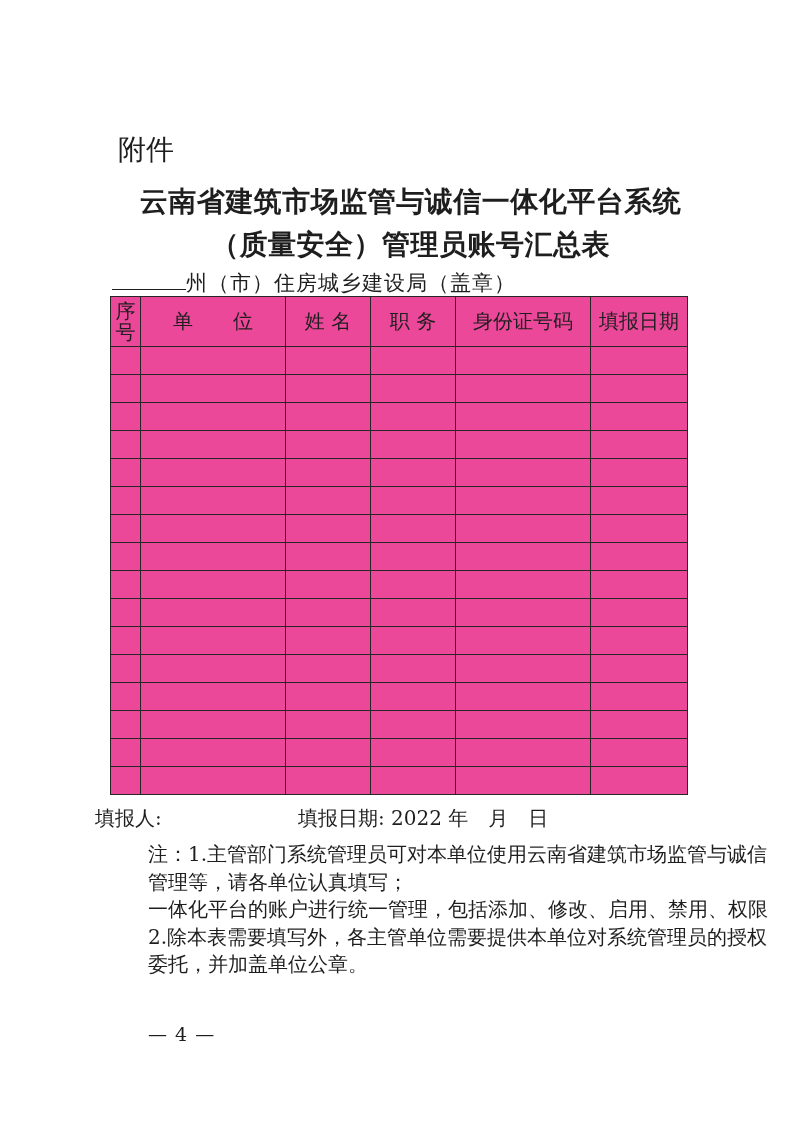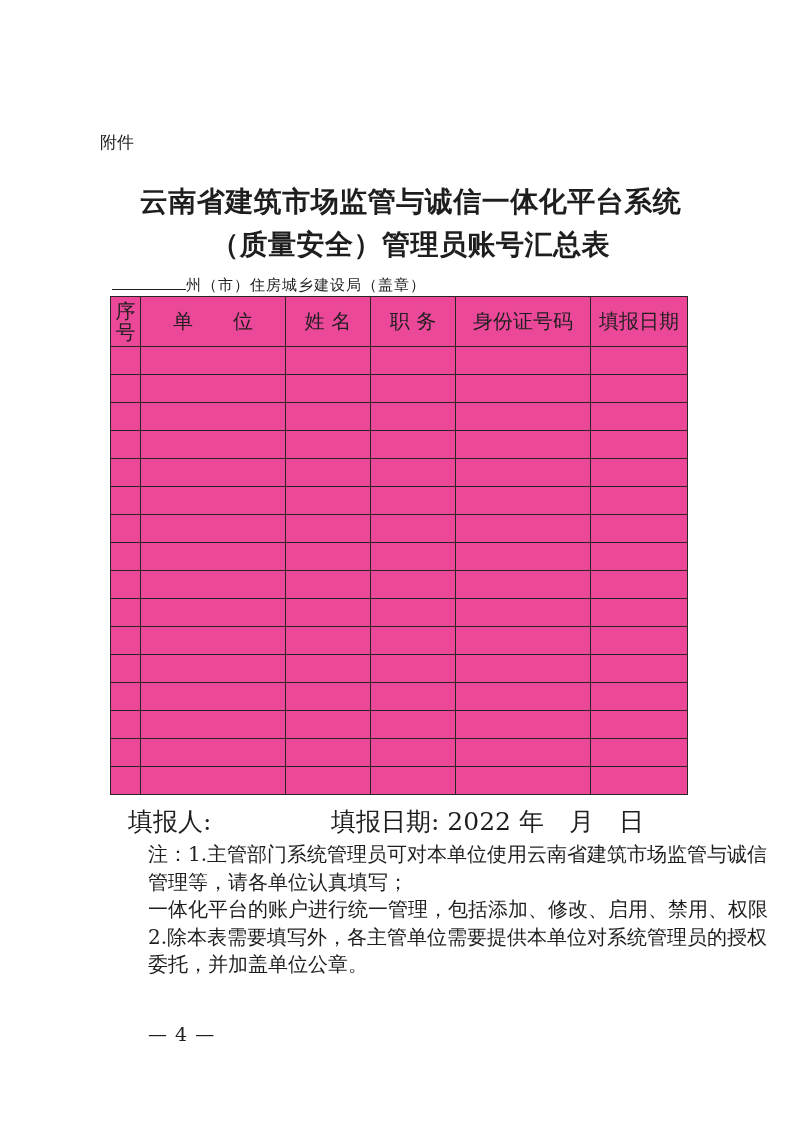--- a/index.html
+++ b/index.html
@@ -6,33 +6,33 @@
   .page{
     position:relative;
     width:793px;height:1122px;
     margin:0 auto;
     background:#ffffff;
     font-family:"DejaVu Serif","Liberation Serif",serif;
     color:#1e1e1e;
     overflow:hidden;
   }
   .attachment{
-    position:absolute;top:131px;left:100px;
-    font-size:17px;
+    position:absolute;top:131px;left:118px;
+    font-size:28px;
   }
   .title-line{
     position:absolute;left:14px;width:100%;
     text-align:center;font-weight:bold;
     font-size:28px;letter-spacing:0.5px;
   }
   .title-line.l1{top:183px;}
   .title-line.l2{top:226px;}
   .org-line{
     position:absolute;top:269px;left:112px;
-    font-size:15px;letter-spacing:1px;white-space:nowrap;
+    font-size:21px;letter-spacing:1px;white-space:nowrap;
   }
   .org-blank{
     display:inline-block;width:74px;height:20px;
     border-bottom:1.6px solid #1e1e1e;
     vertical-align:baseline;
   }
   table.form{
     position:absolute;top:296px;left:110px;
     width:577px;border-collapse:collapse;table-layout:fixed;
     background:#ec4899;
@@ -43,22 +43,22 @@
     font-weight:normal;
     font-size:20px;
     text-align:center;
     vertical-align:middle;
     overflow:hidden;
   }
   table.form thead tr{height:50px;}
   table.form tbody tr{height:28px;}
   th.c-xh{font-size:19px;line-height:21px;padding:0 2px;}
   .fill-line{
-    position:absolute;top:805px;left:128px;width:580px;height:26px;
-    font-size:25px;
+    position:absolute;top:805px;left:95px;width:580px;height:26px;
+    font-size:20px;
   }
   .fill-line .filler{position:absolute;left:0;top:0;}
   .fill-line .fdate{position:absolute;left:193px;top:0;white-space:pre;margin-left:10px;}
   .notes{
     position:absolute;top:841px;left:112px;width:594px;
     font-size:20px;line-height:27.5px;
   }
   .notes .note-line{white-space:nowrap;margin-left:36px;}
   .page-num{
     position:absolute;top:1023px;left:148px;

